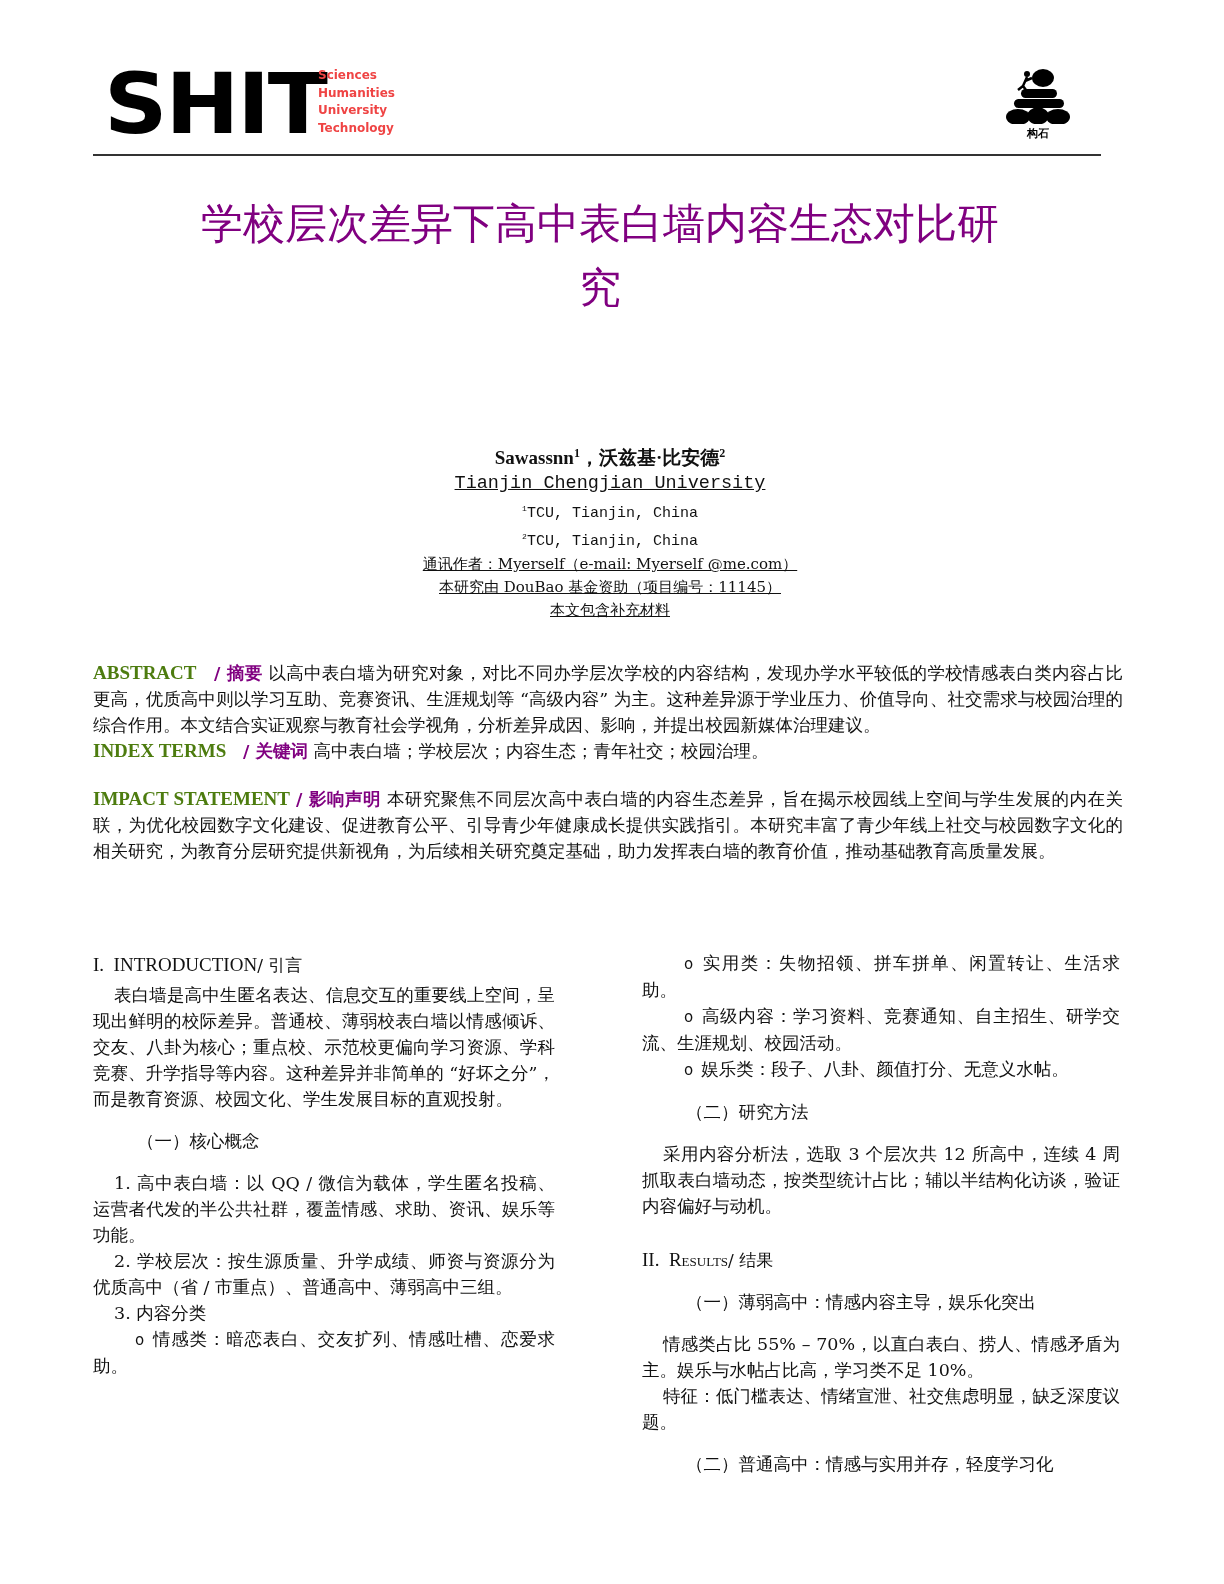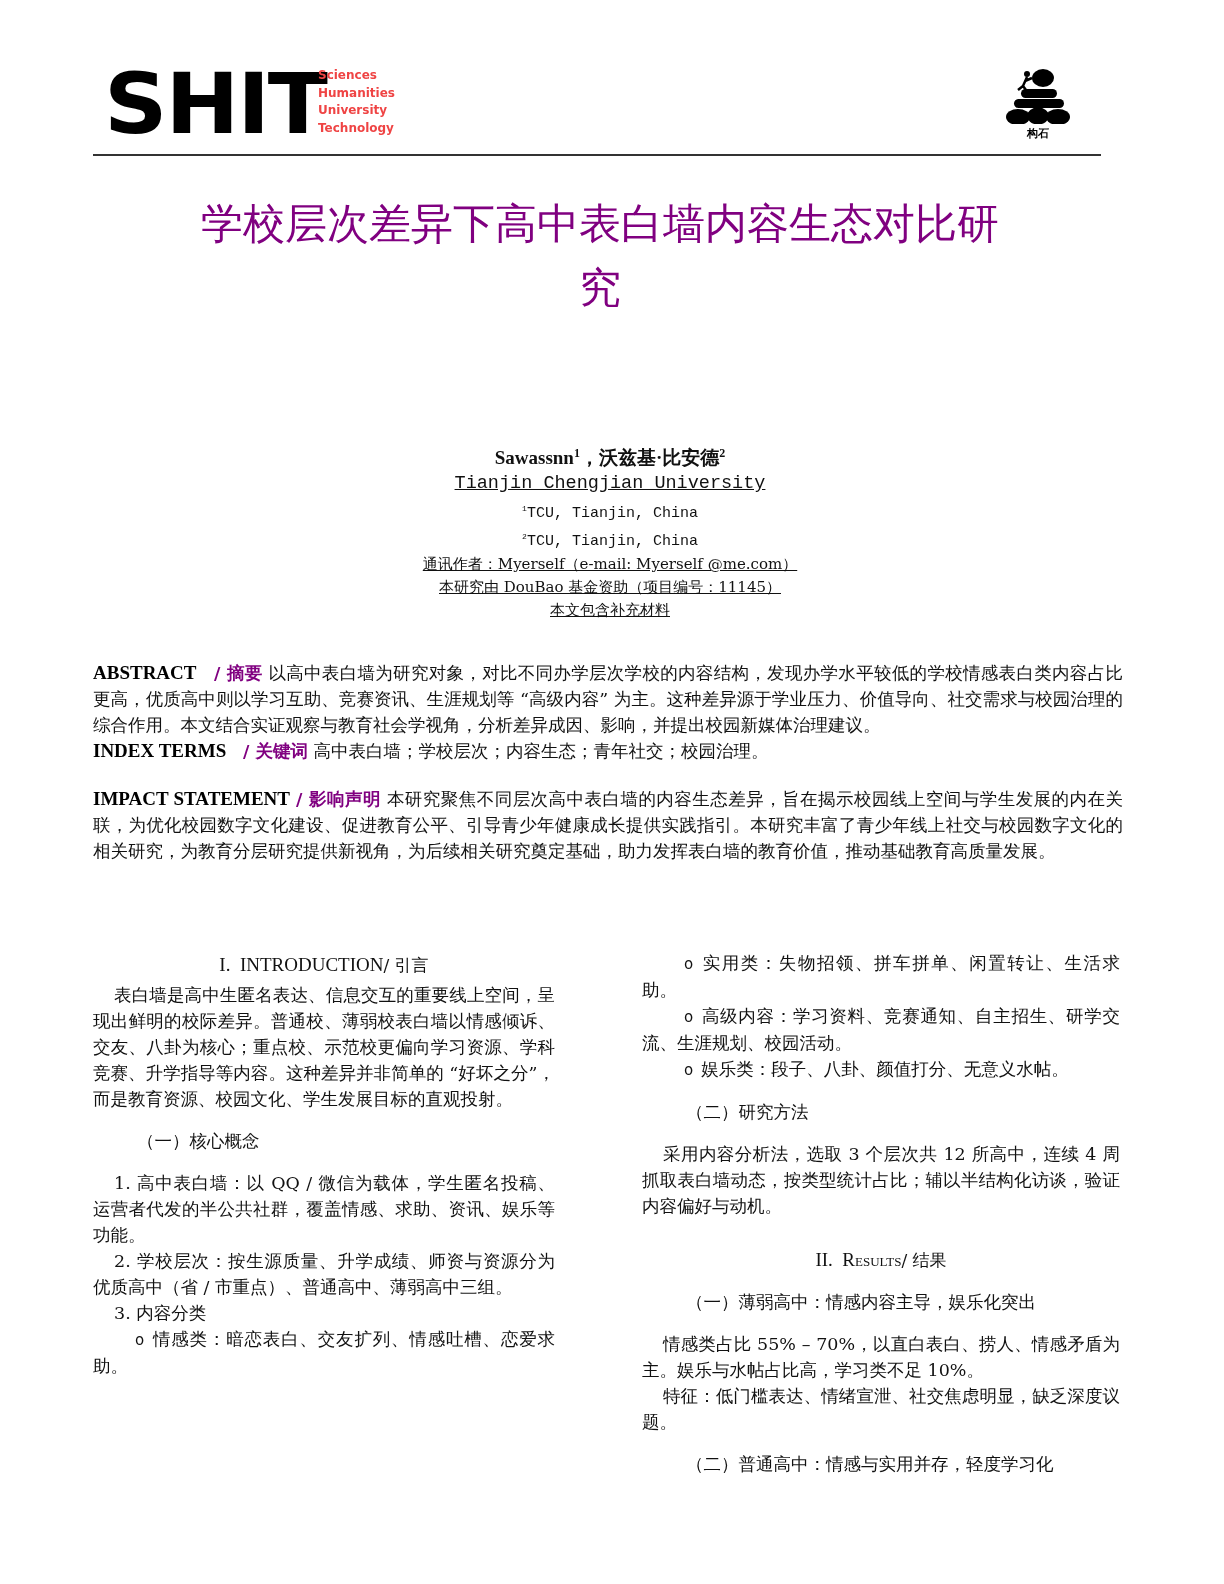--- a/index.html
+++ b/index.html
@@ -23,30 +23,30 @@
   .author-block { left: 300px; top: 440px; width: 620px; text-align: center; }
   .authors { font-weight: bold; font-size: 19px; line-height: 26px; font-family: "Liberation Serif", serif; }
   .authors sup { font-size: 12px; font-weight: bold; }
   .univ { font-family: "Liberation Mono", "DejaVu Sans Mono", monospace; font-size: 18.5px; line-height: 26px; text-decoration: underline; }
   .affil { font-family: "Liberation Mono", monospace; font-size: 15px; line-height: 23px; }
   .affil sup { font-size: 8px; }
   .meta { font-size: 15px; line-height: 23px; text-decoration: underline; }
 
   
   .abstract-block { left: 93px; top: 660px; width: 1030px; font-size: 17.5px; line-height: 26px; }
-  .kw { color: #000000; font-weight: bold; font-family: "Liberation Serif", serif; font-size: 19px; margin-top: 36px; }
+  .kw { color: #4d7c0f; font-weight: bold; font-family: "Liberation Serif", serif; font-size: 19px; margin-top: 36px; }
   .kw-cn { color: #800080; font-weight: bold; }
   .para { margin: 0; text-align: justify; }
   .gap { height: 22px; }
 
   
   .col { top: 950px; width: 462px; font-size: 17.5px; line-height: 26px; }
   .col-left { left: 93px; }
   .col-right { left: 642px; width: 478px; }
-  .sec-head { text-align: center; font-family: "Liberation Serif", serif; font-size: 19px; margin: 2px 0 4px 0; }
+  .sec-head { font-family: "Liberation Serif", serif; font-size: 19px; margin: 2px 0 4px 0; }
   .sec-head .cn { font-family: "DejaVu Serif", serif; font-size: 17px; }
   .sc { font-variant: small-caps; }
   .p { margin: 0; text-indent: 1.2em; text-align: justify; }
   .sub { margin: 16px; text-indent: 1.6em; }
   .bullet-mark { display: inline-block; margin-right: 8px; font-family: "DejaVu Sans", sans-serif; font-size: 15px; }
   .space-sec { height: 26px; }
 </style>
 </head>
 <body>
 

